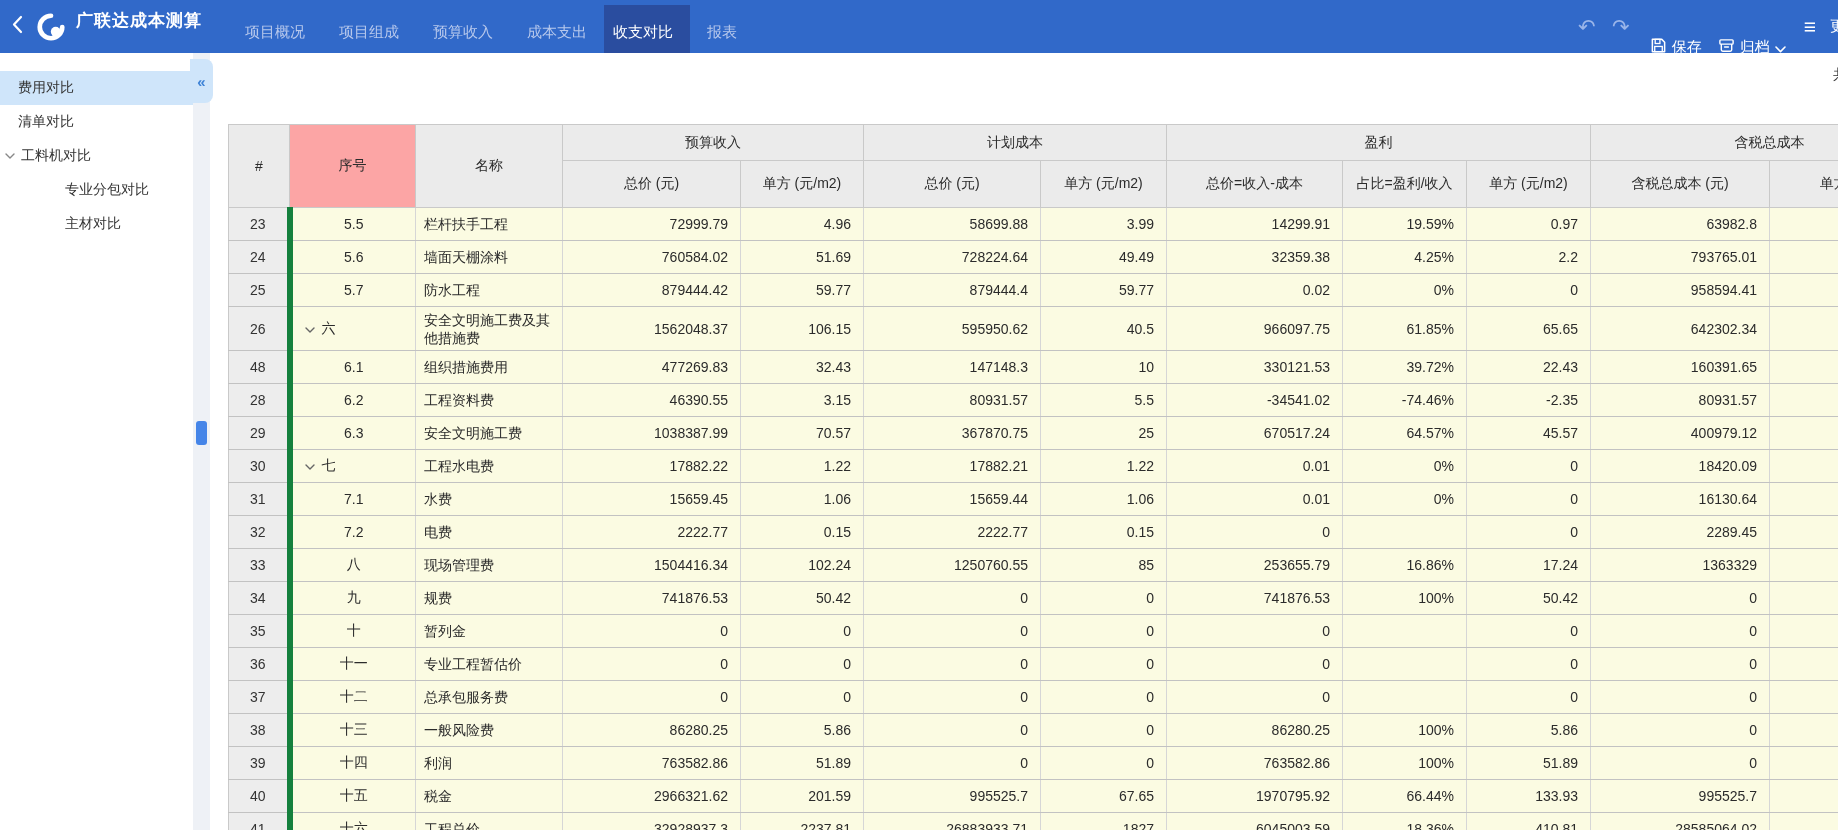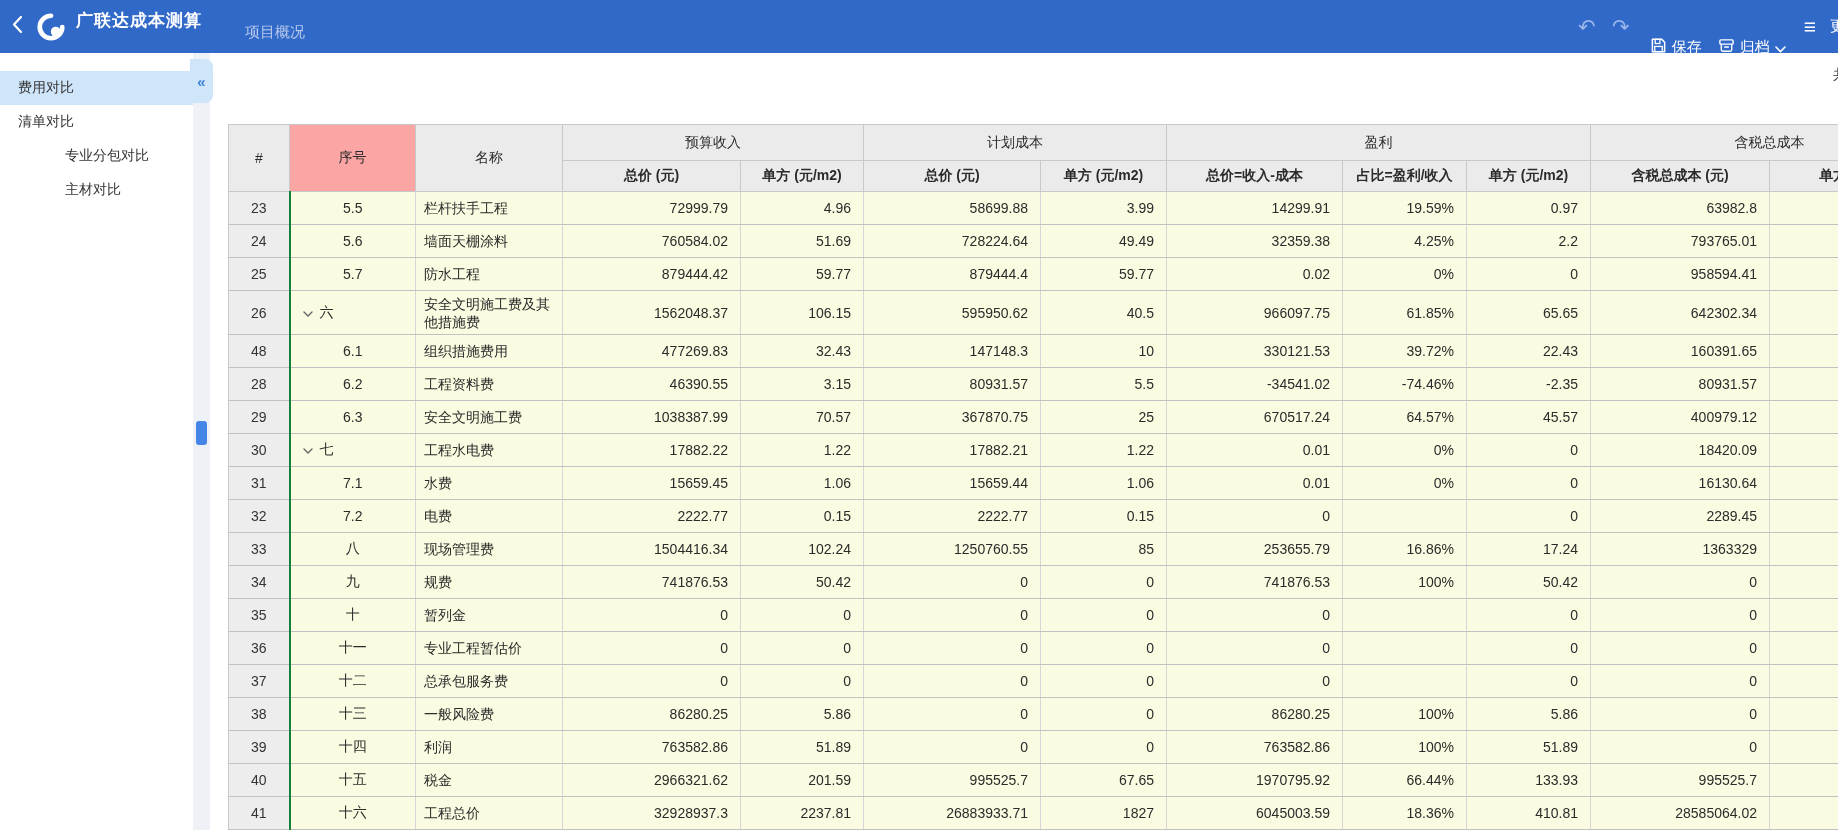--- a/index.html
+++ b/index.html
@@ -5,21 +5,21 @@
   * { margin:0; padding:0; box-sizing:border-box; }
   html,body { width:1838px; height:830px; overflow:hidden; background:#fff;
     font-family:"Liberation Sans","DejaVu Sans",sans-serif; }
 
   
   .topbar { position:relative; height:53px; background:#3169c9; display:flex;
     align-items:center; color:#fff; overflow:hidden; }
   .tb-back { width:34px; height:53px; display:flex; align-items:center; justify-content:center; cursor:pointer; }
   .tb-logo { width:34px; height:34px; display:flex; align-items:center; justify-content:center; }
   .tb-title { font-size:17px; font-weight:bold; margin:0 8px 13px 8px; letter-spacing:1px; white-space:nowrap; }
-  .tb-tabs { display:flex; height:43px; margin-left:18px;flex-direction:column; }
+  .tb-tabs { display:flex; height:43px; margin-left:18px; }
   .tb-tab { height:53px; line-height:53px; padding:0 17px; font-size:15px;
     color:#b7c8ec; cursor:pointer; white-space:nowrap; }
   .tb-tab.active { background:#2a4d9f; color:#fff;padding-left:9px; }
   .tb-right { margin-left:auto; display:flex; align-items:center; gap:8px; padding-right:0; }
   .tb-ic { display:flex; align-items:center; justify-content:center; cursor:pointer; }
   .tb-undo,.tb-redo { font-size:21px; color:#9ab5e9; width:26px; }
   .tb-btn { display:flex; align-items:center; gap:5px; font-size:15px; color:#fff; cursor:pointer; margin-left:8px; white-space:nowrap;margin-top:41px; }
   .tb-menu { font-size:21px; font-weight:bold; color:#fff; margin-left:10px; cursor:pointer; }
   .tb-more { font-size:15px; color:#fff; width:8px; overflow:hidden; white-space:nowrap; margin-left:6px; }
 
@@ -41,29 +41,29 @@
 
   .content { position:relative; flex:1; background:#fff; overflow:hidden; }
   .record-hint { position:absolute; top:13px; right:-9px; font-size:14px; color:#333; white-space:nowrap; }
 
   
   .grid-wrap { position:absolute; left:18px; top:71px; }
   table.grid { border-collapse:collapse; table-layout:fixed; width:1720px; font-size:14px; color:#2b2b2b; }
   .grid th { background:#ebebeb; font-weight:normal; border:1px solid #c9c9c9; text-align:center;
     padding:0 4px; overflow:hidden; white-space:nowrap; }
   .grid tr.h1 th { height:36px; }
-  .grid tr.h2 th { height:31px;font-weight:bold; }
+  .grid tr.h2 th { height:47px; }
   .grid th.seq-h { background:#fca5a5; }
   .grid td { border-right:1px solid #d6d6d6; border-bottom:1px solid #c2c2c2;
     border-left:1px solid #d6d6d6; background:#fbfbe2; padding:0 12px 0 4px;
     text-align:right; overflow:hidden; white-space:nowrap; }
   .grid tbody tr { height:33px; }
   .grid tbody tr.tall { height:44px; }
   .grid td.rownum { background:#ededed; text-align:center; padding:0 2px; color:#333;
-    border-right:2px solid #15803d; border-left:1px solid #c9c9c9; }
+    border-right:6px solid #15803d; border-left:1px solid #c9c9c9; }
   .grid td.seq { text-align:center; padding:0 4px; }
   .grid td.seq.exp { text-align:left; padding-left:12px; }
   .grid td.seq .chev { display:inline-block; margin-right:7px; }
   .grid td.name { text-align:left; padding:3px 6px 3px 8px; white-space:normal; line-height:18px; }
 </style>
 </head>
 <body>
 
 <div class="topbar">
   <div class="tb-back tb-ic">
@@ -127,20 +127,28 @@
   </div>
 </div>
 
 <div class="main">
   <div class="sidebar">
       <div class="side-item selected">
         <span>费用对比</span>
       </div>
       <div class="side-item">
         <span>清单对比</span>
+      </div>
+      <div class="side-item">
+        <span class="chev">
+          <svg width="10" height="6" viewBox="0 0 10 6">
+            <polyline points="1,1 5,5 9,1" fill="none" stroke="#888" stroke-width="1.4" stroke-linecap="round" stroke-linejoin="round"></polyline>
+          </svg>
+        </span>
+        <span>工料机对比</span>
       </div>
       <div class="side-item lvl1">
         <span>专业分包对比</span>
       </div>
       <div class="side-item lvl1">
         <span>主材对比</span>
       </div>
     </div>
   <div class="collapse-btn">
     <span>«</span>

